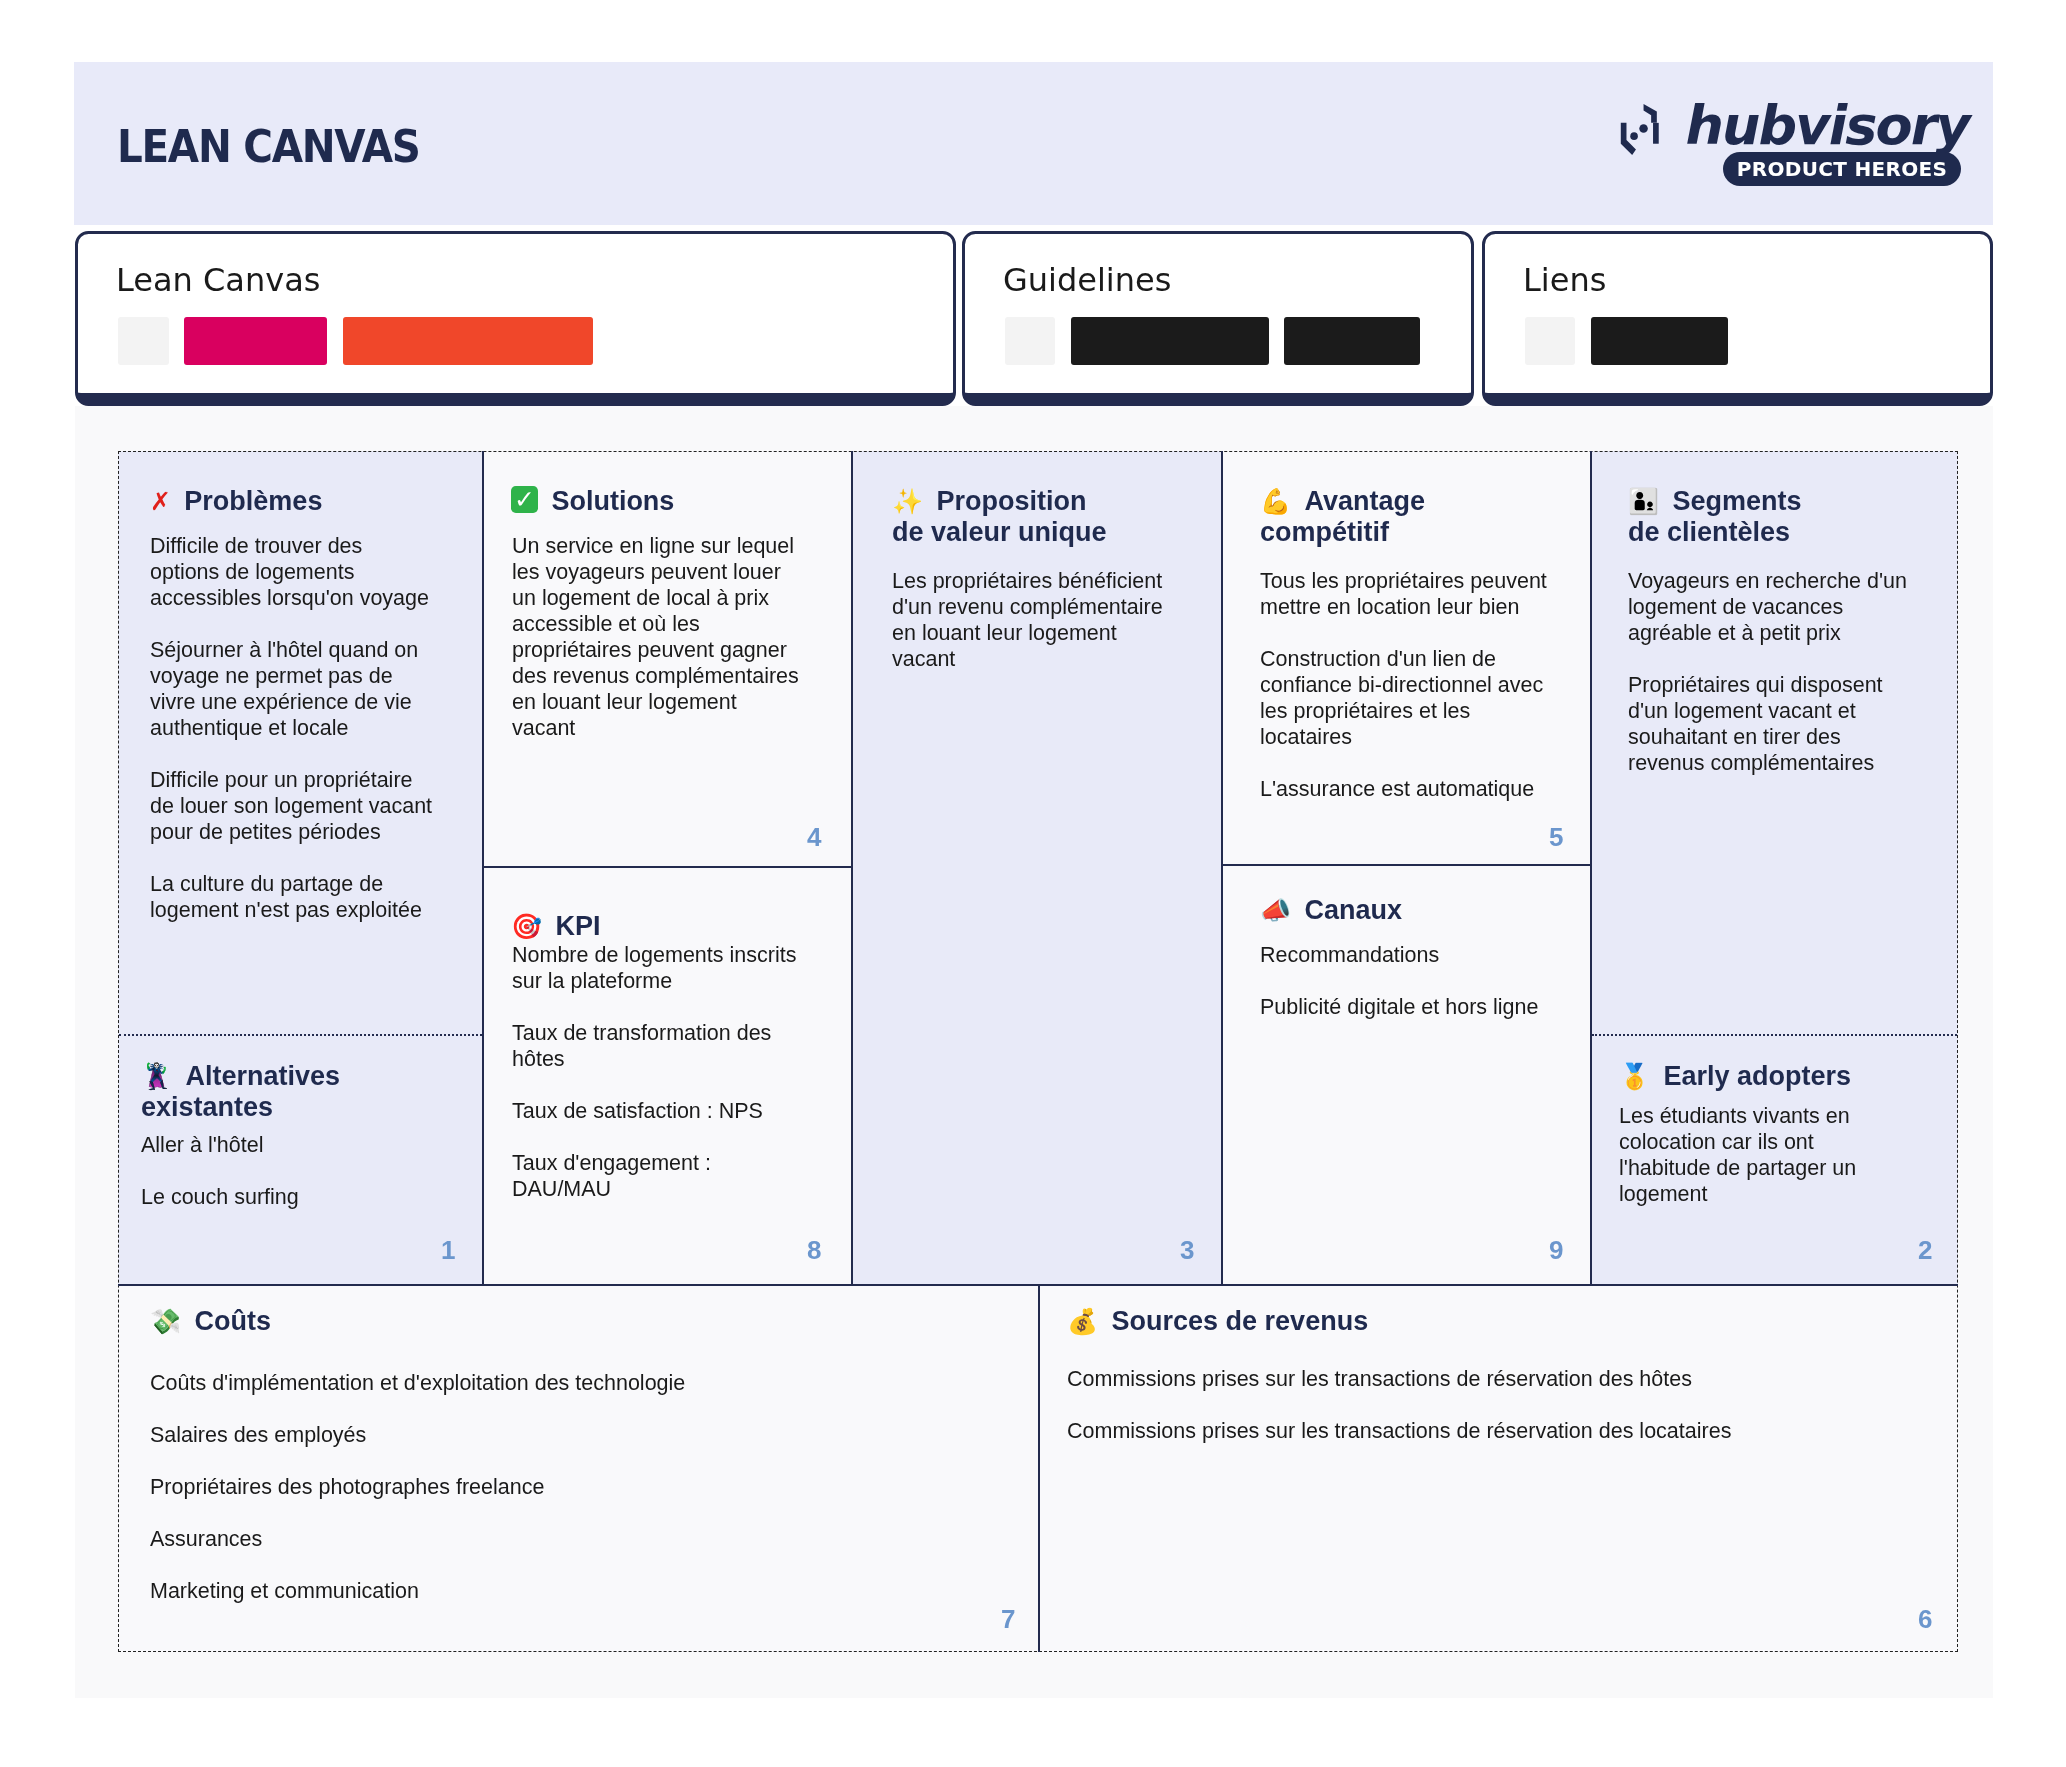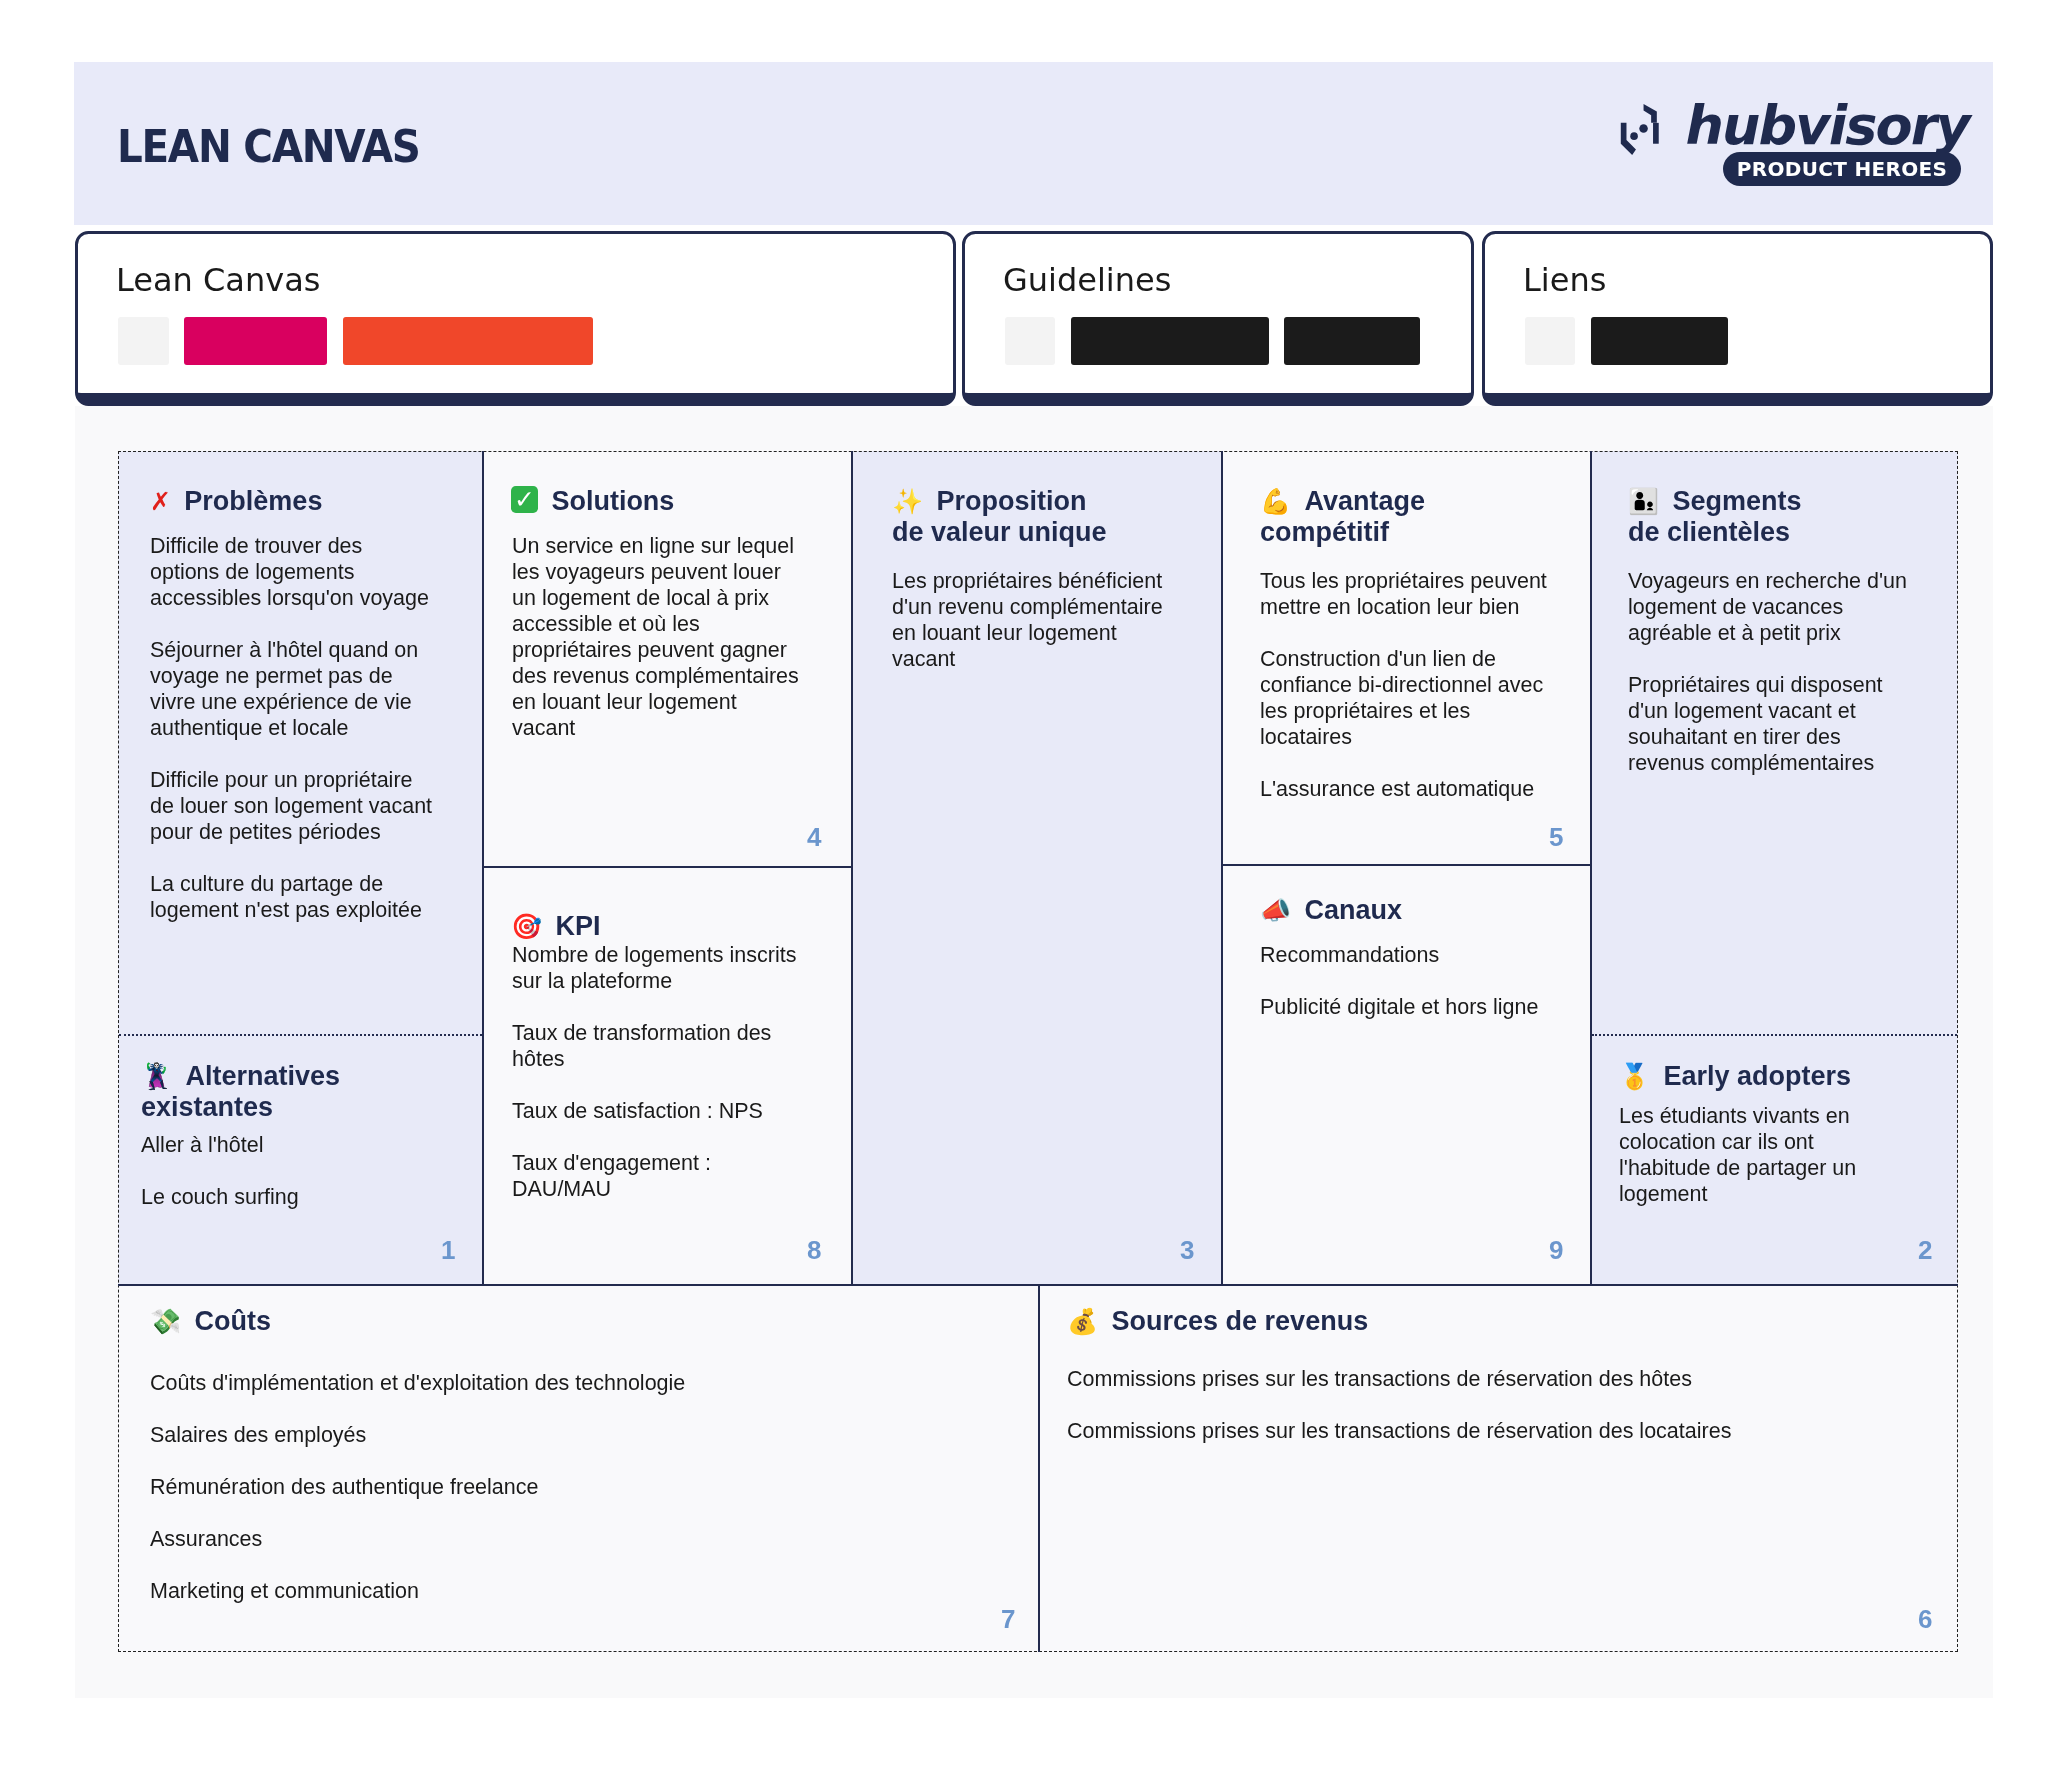--- a/index.html
+++ b/index.html
@@ -178,21 +178,21 @@
   <p>Les étudiants vivants en colocation car ils ont l'habitude de partager un logement</p>
 </div>
 <div class="cell-num" style="left:1918px;top:1235px;">2</div>
 
 <div class="cell-head" style="left:150px;top:1306px;">
   <span class="emoji">💸</span><span>Coûts</span>
 </div>
 <div class="cell-body" style="left:150px;top:1370px;width:841px;">
   <p>Coûts d'implémentation et d'exploitation des technologie</p>
   <p>Salaires des employés</p>
-  <p>Rémunération des authentique freelance</p>
+  <p>Propriétaires des photographes freelance</p>
   <p>Assurances</p>
   <p>Marketing et communication</p>
 </div>
 <div class="cell-num" style="left:1001px;top:1604px;">7</div>
 
 <div class="cell-head" style="left:1067px;top:1306px;">
   <span class="emoji">💰</span><span>Sources de revenus</span>
 </div>
 <div class="cell-body" style="left:1067px;top:1366px;width:860px;">
   <p>Commissions prises sur les transactions de réservation des hôtes</p>

